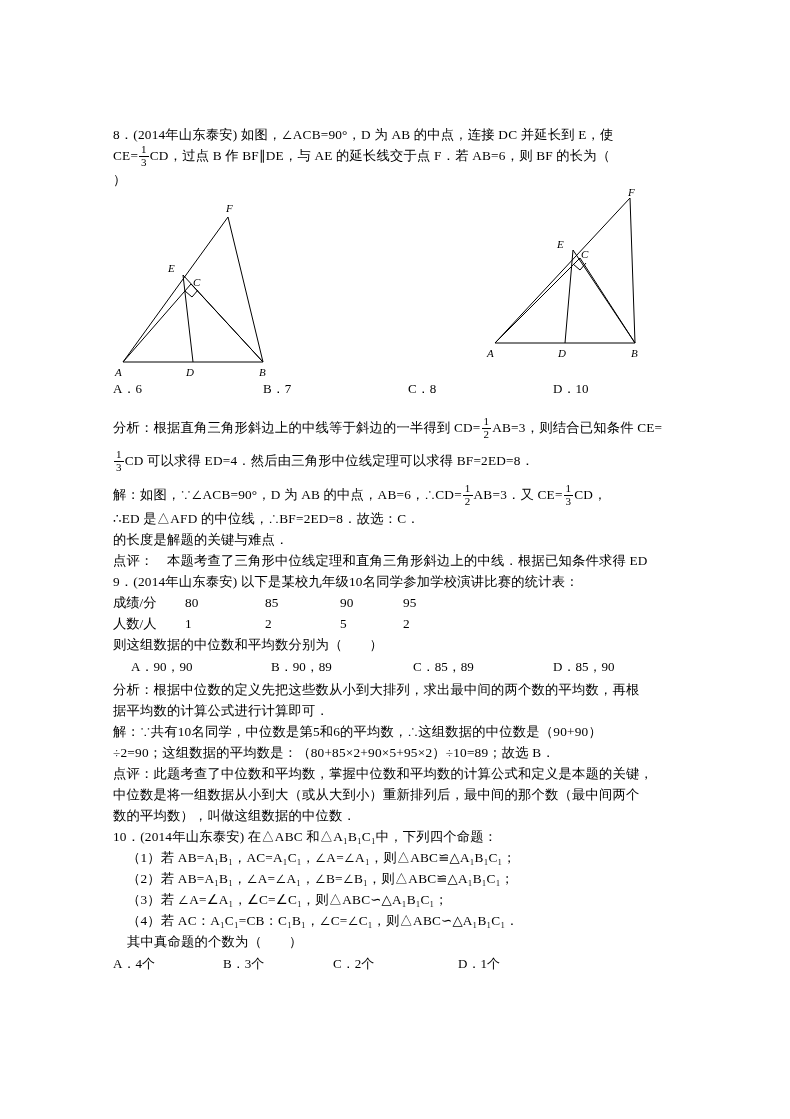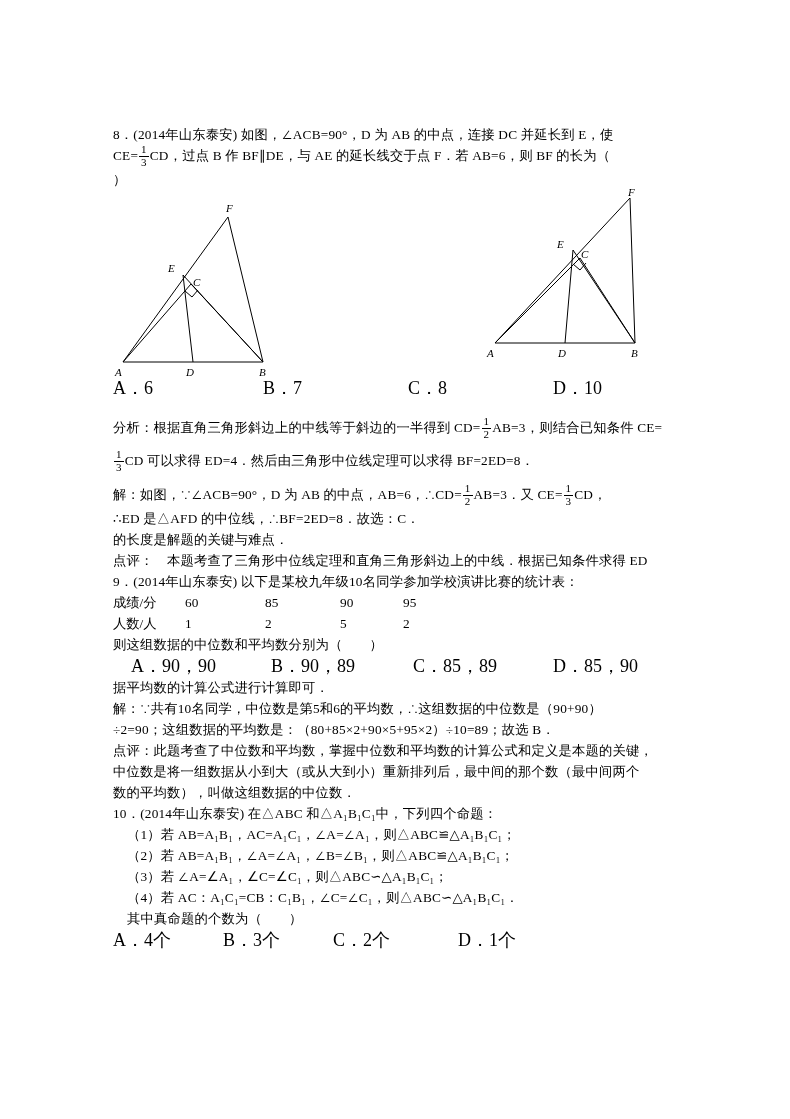--- a/index.html
+++ b/index.html
@@ -34,21 +34,21 @@
     text-align:center;
     font-size:11px;
     line-height:1.05;
     margin:0 1px;
     position:relative;
     top:-1px;
   }
   .frac .num{ display:block; padding:0 2px; }
   .frac .den{ display:block; border-top:1px solid #000; padding:0 2px; }
   .opts{
-    font-size:18px;
+    font-size:13px;
     line-height:21px;
     margin-top:4px;
   }
   .opts span{ display:inline-block; }
   .figwrap{
     position:relative;
     height:192px;
     margin-top:2px;
   }
   .fig-left{ position:absolute; left:0px; top:0px; }
@@ -123,27 +123,28 @@
     <div class="line" style="margin-top:18px;"><span>分析：根据直角三角形斜边上的中线等于斜边的一半得到 CD=</span><span class="frac"><span class="num">1</span><span class="den">2</span></span><span>AB=3，则结合已知条件 CE=</span></div>
     <div class="line" style="margin-top:9px;"><span class="frac"><span class="num">1</span><span class="den">3</span></span><span>CD 可以求得 ED=4．然后由三角形中位线定理可以求得 BF=2ED=8．</span></div>
 
     <div class="line" style="margin-top:10px;"><span>解：如图，∵∠ACB=90°，D 为 AB 的中点，AB=6，∴CD=</span><span class="frac"><span class="num">1</span><span class="den">2</span></span><span>AB=3．又 CE=</span><span class="frac"><span class="num">1</span><span class="den">3</span></span><span>CD，</span></div>
     <div class="line">∴ED 是△AFD 的中位线，∴BF=2ED=8．故选：C．</div>
     <div class="line">的长度是解题的关键与难点．</div>
     <div class="line">点评：　本题考查了三角形中位线定理和直角三角形斜边上的中线．根据已知条件求得 ED</div>
 
     <div class="line">9．(2014年山东泰安) 以下是某校九年级10名同学参加学校演讲比赛的统计表：</div>
     <div class="tbl">
-      <div class="r"><span style="display:inline-block;width:72px;">成绩/分</span><span style="display:inline-block;width:80px;">60</span><span style="display:inline-block;width:75px;">85</span><span style="display:inline-block;width:63px;">90</span><span>95</span></div>
+      <div class="r"><span style="display:inline-block;width:72px;">成绩/分</span><span style="display:inline-block;width:80px;">80</span><span style="display:inline-block;width:75px;">85</span><span style="display:inline-block;width:63px;">90</span><span>95</span></div>
       <div class="r"><span style="display:inline-block;width:72px;">人数/人</span><span style="display:inline-block;width:80px;">1</span><span style="display:inline-block;width:75px;">2</span><span style="display:inline-block;width:63px;">5</span><span>2</span></div>
     </div>
     <div class="line">则这组数据的中位数和平均数分别为（　　）</div>
     <div class="opts" style="margin-top:1px;">
       <span style="width:140px;margin-left:18px;">A．90，90</span><span style="width:142px">B．90，89</span><span style="width:140px">C．85，89</span><span>D．85，90</span>
     </div>
+    <div class="line" style="margin-top:2px;">分析：根据中位数的定义先把这些数从小到大排列，求出最中间的两个数的平均数，再根</div>
     <div class="line">据平均数的计算公式进行计算即可．</div>
     <div class="line">解：∵共有10名同学，中位数是第5和6的平均数，∴这组数据的中位数是（90+90）</div>
     <div class="line">÷2=90；这组数据的平均数是：（80+85×2+90×5+95×2）÷10=89；故选 B．</div>
     <div class="line">点评：此题考查了中位数和平均数，掌握中位数和平均数的计算公式和定义是本题的关键，</div>
     <div class="line">中位数是将一组数据从小到大（或从大到小）重新排列后，最中间的那个数（最中间两个</div>
     <div class="line">数的平均数），叫做这组数据的中位数．</div>
 
     <div class="line">10．(2014年山东泰安) 在△ABC 和△A₁B₁C₁中，下列四个命题：</div>
     <div class="line" style="padding-left:14px;">（1）若 AB=A₁B₁，AC=A₁C₁，∠A=∠A₁，则△ABC≌△A₁B₁C₁；</div>
     <div class="line" style="padding-left:14px;">（2）若 AB=A₁B₁，∠A=∠A₁，∠B=∠B₁，则△ABC≌△A₁B₁C₁；</div>

